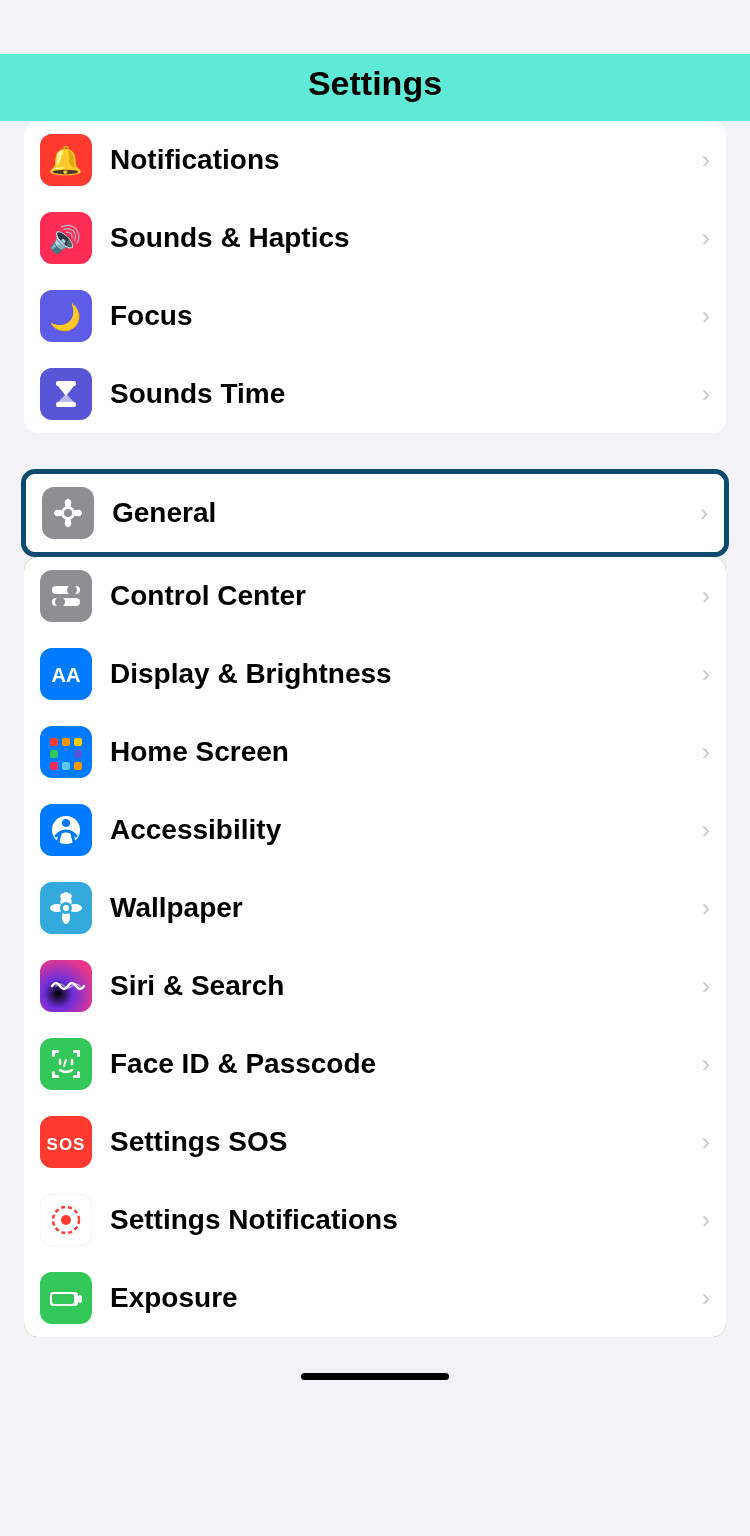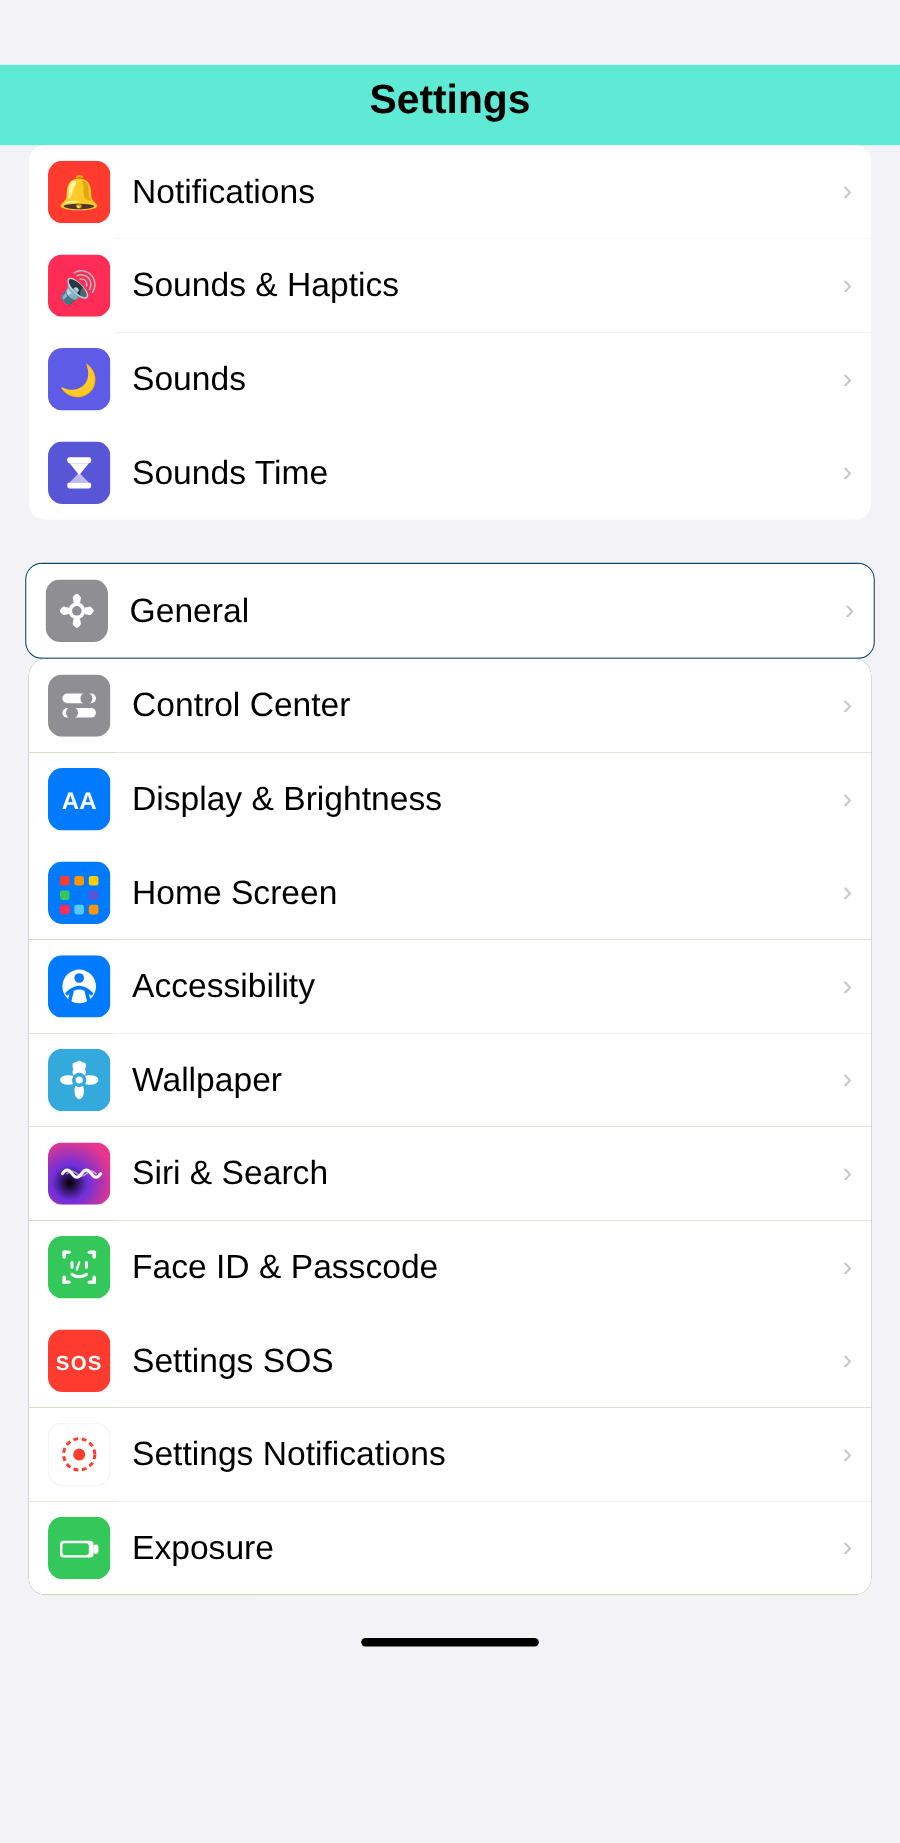--- a/index.html
+++ b/index.html
@@ -50,21 +50,21 @@
       left: 72px;
       right: 0;
       height: 0.5px;
       background: #c8c7cc;
     }
 
     .item-label {
       flex: 1;
       font-size: 28px;
       color: #000;
-      font-weight: 400;
+      font-weight: 700;
     }
 
     .chevron {
       color: #c7c7cc;
       font-size: 24px;
       font-weight: 500;
     }
 
     
     .icon-svg {
@@ -80,21 +80,21 @@
 
     .home-indicator {
       width: 148px;
       height: 7px;
       background: #000;
       border-radius: 4px;
       margin: 18px auto 0;
     }
 
     .highlighted-row {
-      border: 1px solid #0c4a6e;
+      border: 5px solid #0c4a6e;
       border-radius: 14px;
       overflow: hidden;
       margin: 36px 21px 0;
     }
 
     .rest-group {
       background: #4d7c0f;
       border-radius: 14px;
       overflow: hidden;
       margin: 0 24px;
@@ -135,21 +135,21 @@
     <span class="chevron">›</span>
   </div>
 
   <div class="settings-item">
     <div class="icon-svg">
       <svg width="52" height="52" viewBox="0 0 52 52">
         <rect width="52" height="52" rx="12" fill="#5e5ce6"></rect>
         <text x="26" y="36" text-anchor="middle" font-size="26" fill="white">🌙</text>
       </svg>
     </div>
-    <span class="item-label">Sounds</span>
+    <span class="item-label">Focus</span>
     <span class="chevron">›</span>
   </div>
 
   <div class="settings-item">
     <div class="icon-svg">
       <svg width="52" height="52" viewBox="0 0 52 52">
         <rect width="52" height="52" rx="12" fill="#5856d6"></rect>
 
         <rect x="16" y="13" width="20" height="5" rx="2" fill="white"></rect>
         <rect x="16" y="34" width="20" height="5" rx="2" fill="white"></rect>

